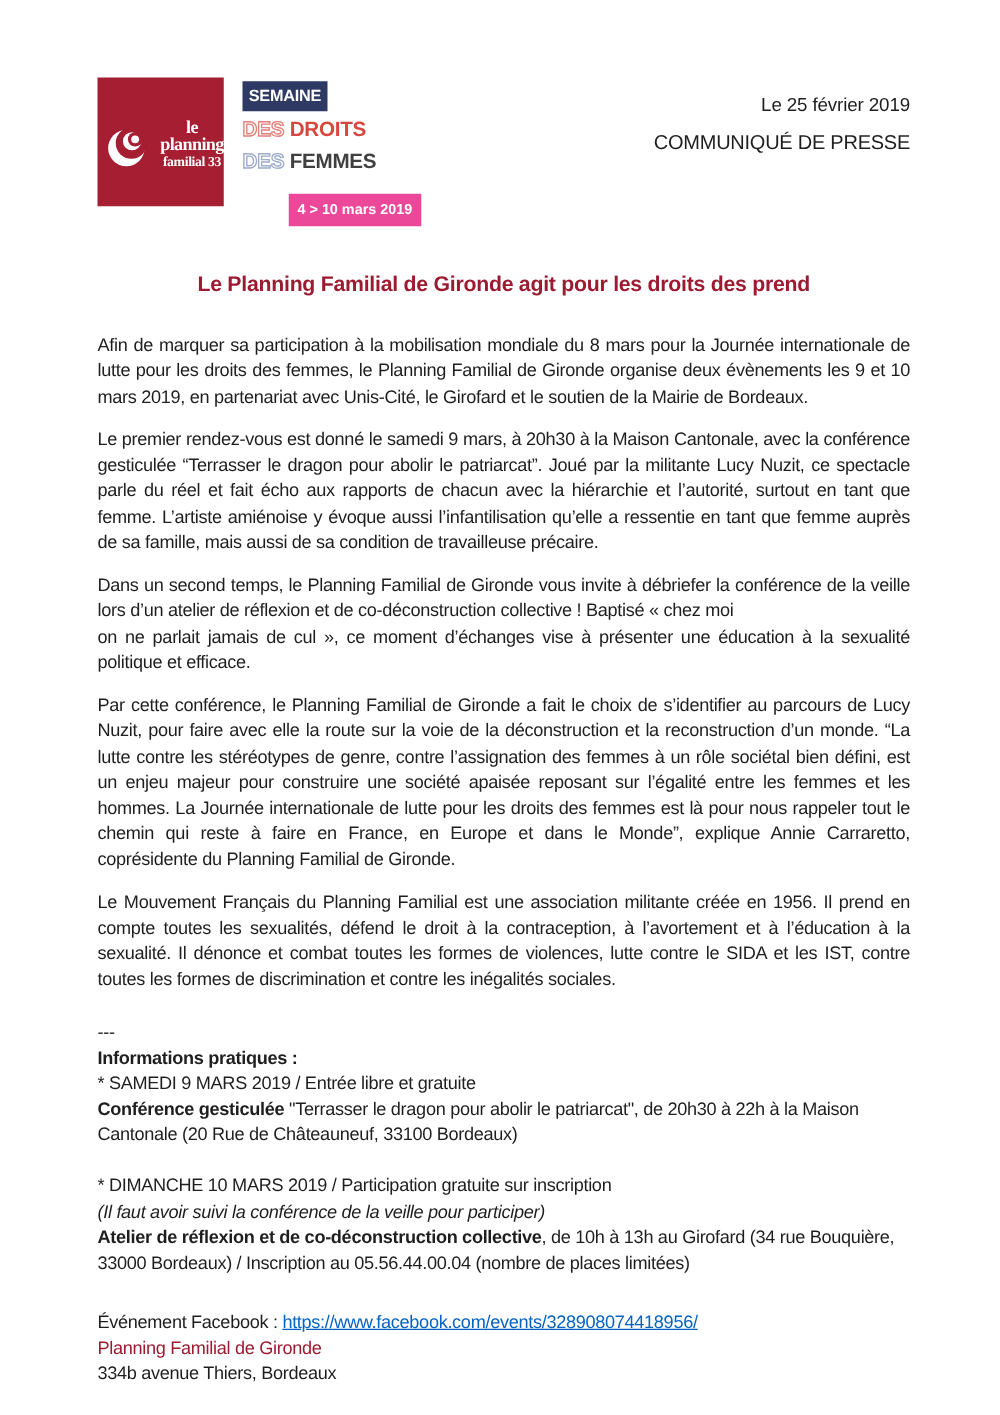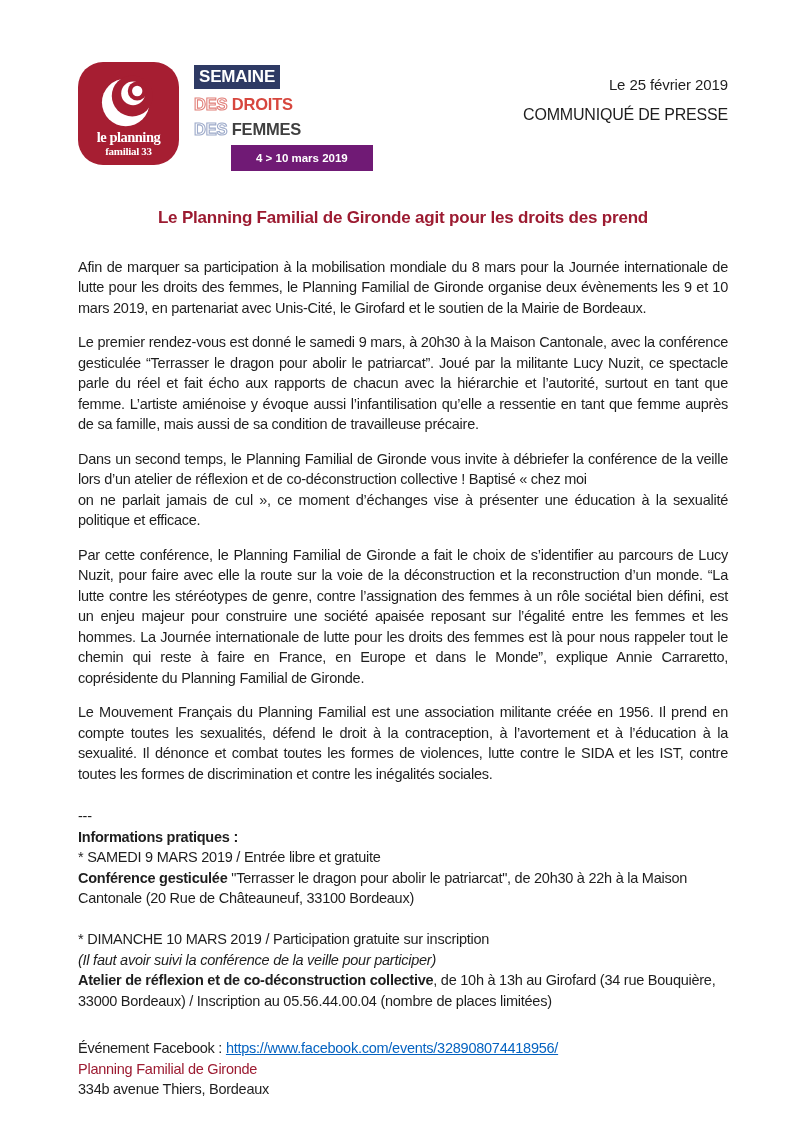--- a/index.html
+++ b/index.html
@@ -17,52 +17,51 @@
     line-height: 20.5px;
     padding: 62px 72px 0 78px;
     overflow: hidden;
   }
   
   .header { display: flex; justify-content: space-between; align-items: flex-start; }
   .logos { display: flex; gap: 15px; }
   .pf-logo {
     width: 101px; height: 103px;
     background: #a61e32;
-    display: flex; flex-direction: column; align-items: center;
+    display: flex; align-items: center;
     padding-top: 6px;
-    border-radius: 25px;
   }
   .pf-logo svg { display: block; }
   .pf-text {
     color: #ffffff;
     font-family: "Liberation Serif", serif;
     font-weight: bold;
     text-align: center;
     line-height: 14px;
     margin-top: -2px;
   }
   .pf-text .l1 { font-size: 14.5px; letter-spacing: -0.5px; }
   .pf-text .l2 { font-size: 11px; letter-spacing: -0.3px; }
   .sem-logo { padding-top: 3px; font-weight: bold; letter-spacing: -0.2px; }
   .sem-box1 {
     display: inline-block;
     background: #2e3a64; color: #ffffff;
-    font-size: 17px; padding: 2px 5px 1px 5px;
+    font-size: 13px; padding: 2px 5px 1px 5px;
   }
   .sem-line { font-size: 16.5px; margin-top: 5px; white-space: nowrap; }
   .outline-red  { color: #ffffff; -webkit-text-stroke: 1.1px #e2837d; text-shadow: 0 0 0.5px #e2837d; }
   .solid-red    { color: #d7473e; }
   .outline-blue { color: #ffffff; -webkit-text-stroke: 1.1px #9faccb; text-shadow: 0 0 0.5px #9faccb; }
   .solid-blue   { color: #404040; }
   .sem-banner {
     display: inline-block;
-    background: #701a75; color: #ffffff;
+    background: #ec4899; color: #ffffff;
     font-size: 11.5px; letter-spacing: 0;
-    padding: 3px 25px;
-    margin-top: 5px; margin-left: 37px;
+    padding: 3px 7px;
+    margin-top: 15px; margin-left: 37px;
   }
   .header-right { text-align: right; padding-top: 13px; }
   .date { font-size: 15px; letter-spacing: -0.1px; }
   .doc-type { font-size: 16px; font-weight: normal; letter-spacing: -0.2px; margin-top: 9px; }
   
   .title {
     margin-top: 37px;
     text-align: center;
     color: #9c1b31;
     font-size: 17px;

